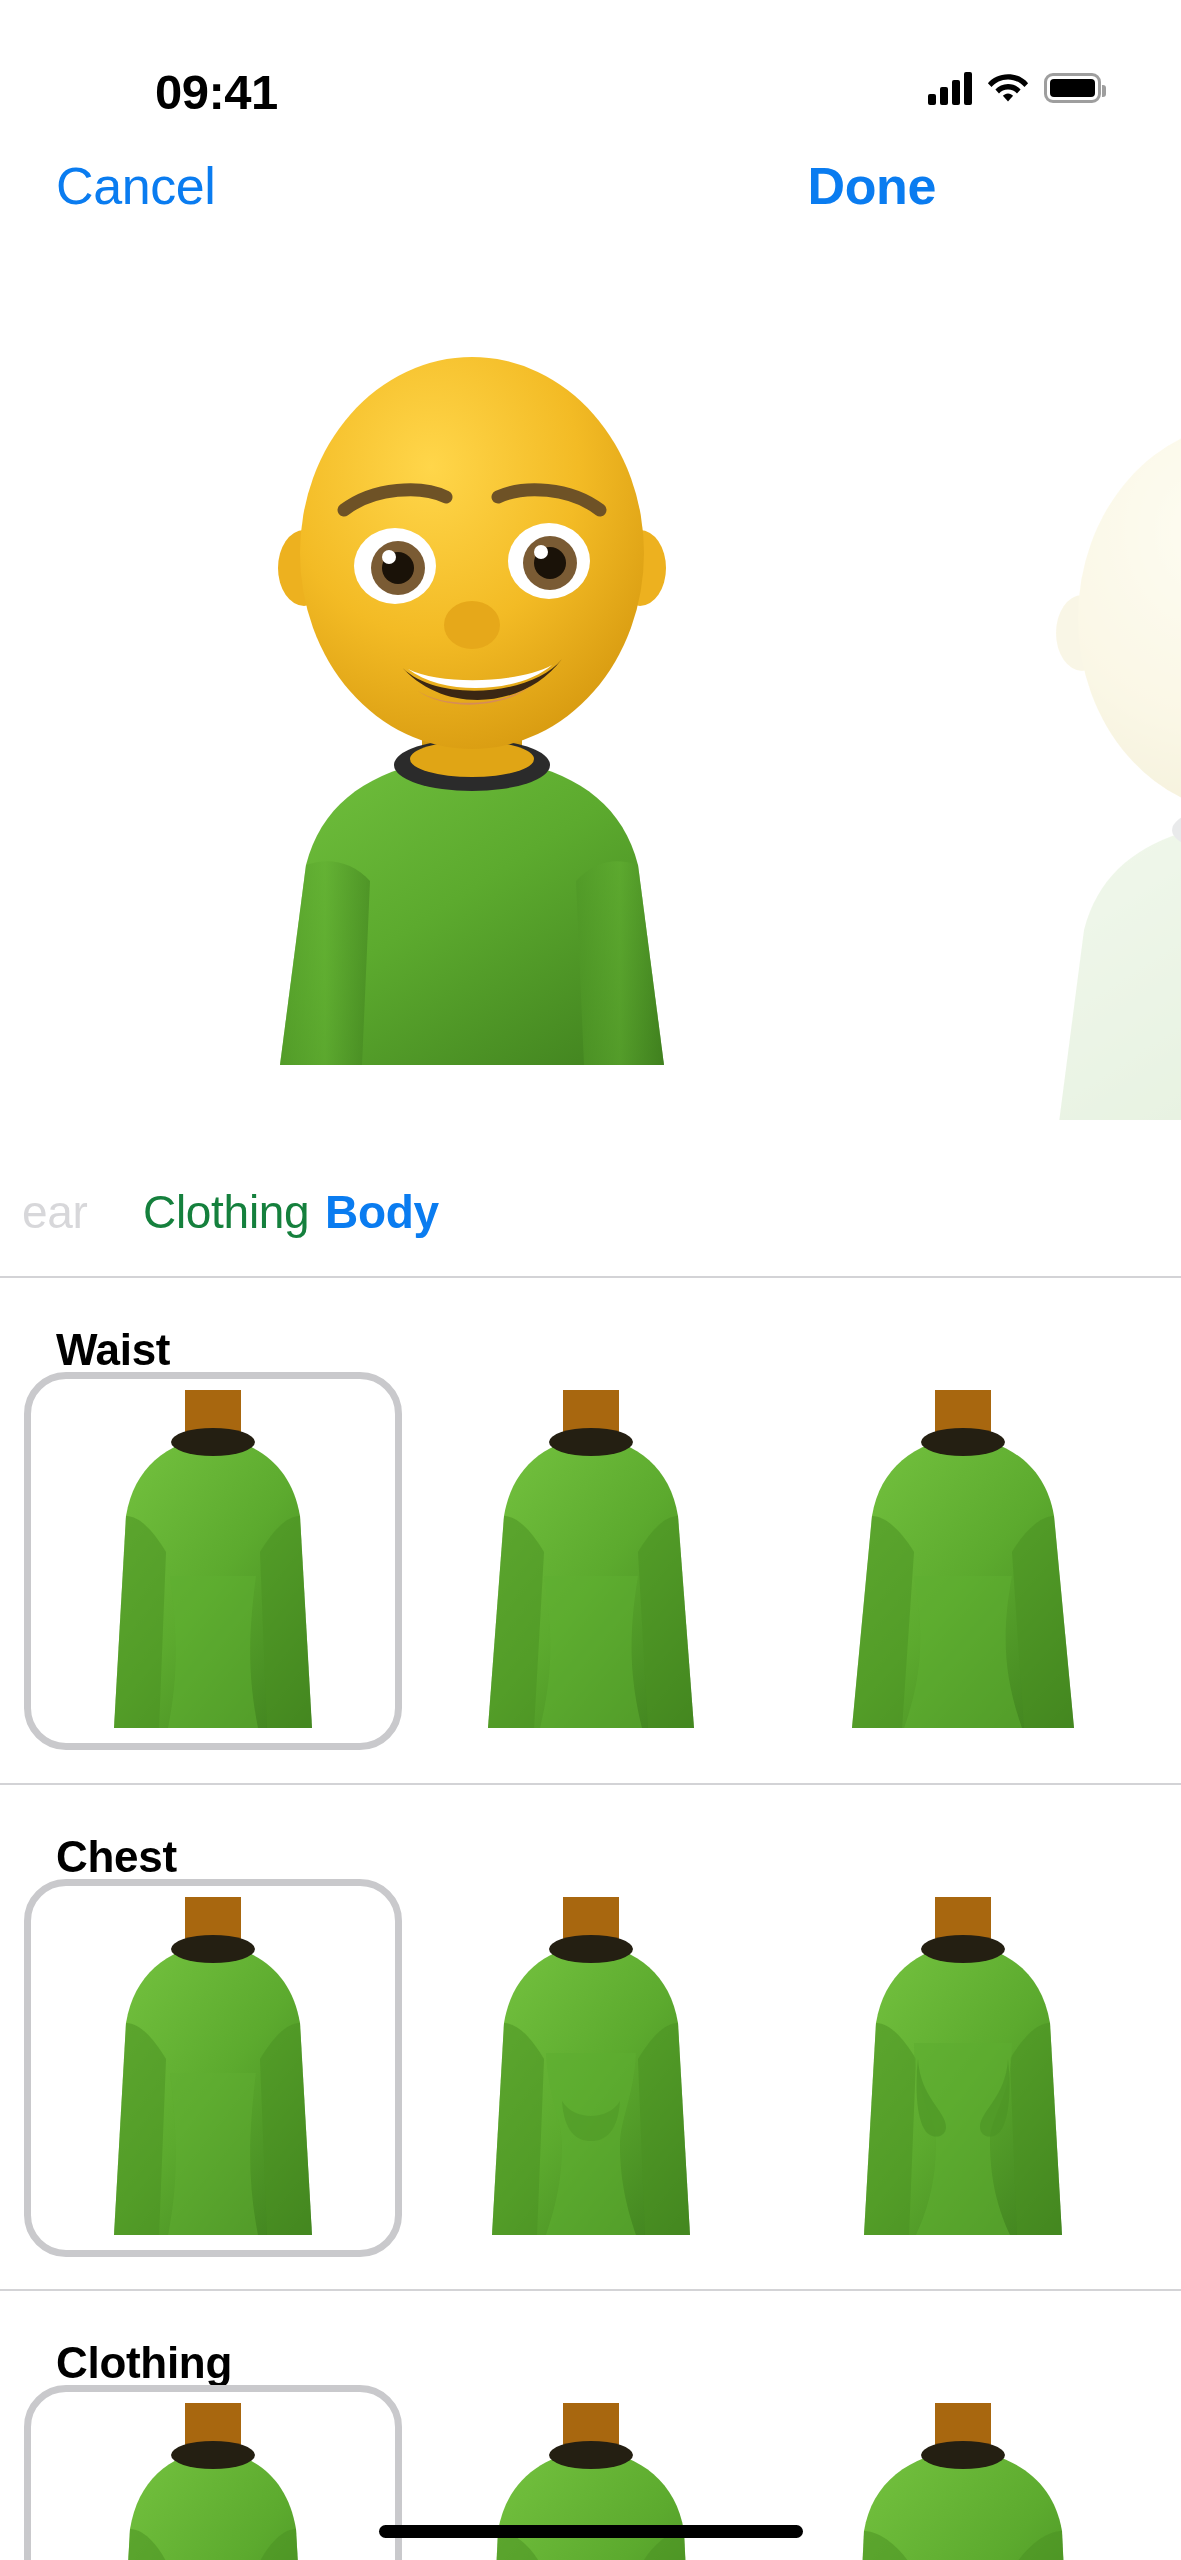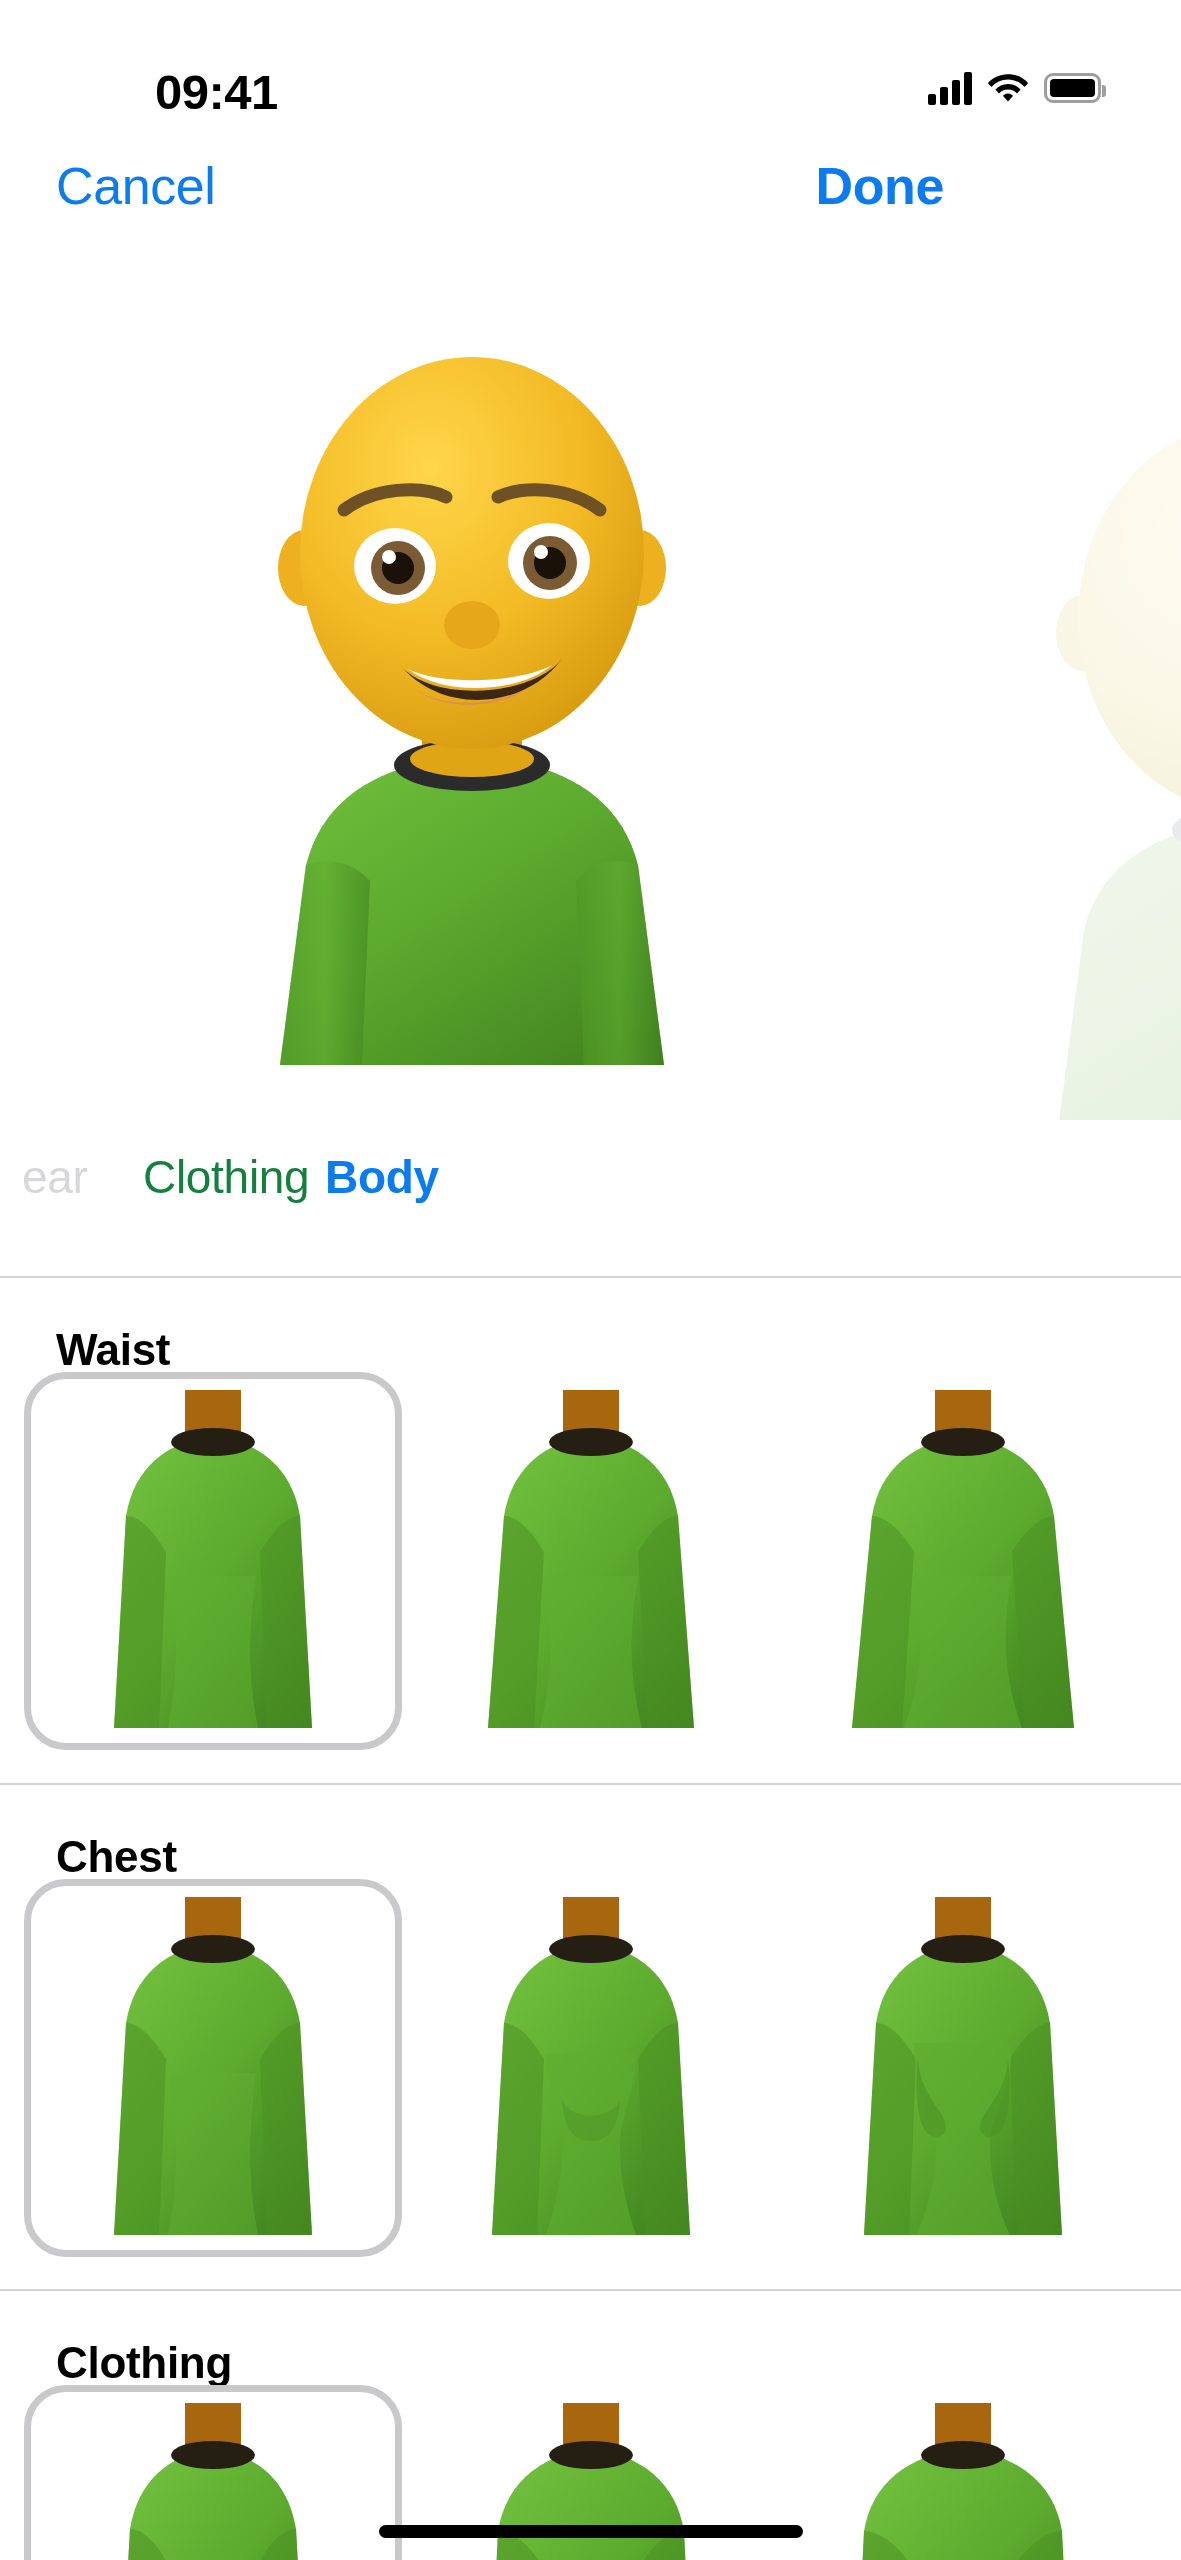--- a/index.html
+++ b/index.html
@@ -44,37 +44,37 @@
   .batt > span{ display:block; height:100%; width:100%; background:#000; border-radius:4px; }
 
   
   #navbar{ position:absolute; left:0; top:160px; width:996px; height:90px; }
   #cancel-btn{
     position:absolute; left:56px; top:0;
     font-size:52px; color:#0a7cf0; font-weight:400; line-height:1;
     letter-spacing:-0.4px;
   }
   #done-btn{
-    position:absolute; right:52px; top:0;
+    position:absolute; right:60px; top:0;
     font-size:52px; color:#0a7cf0; font-weight:700; line-height:1;
     letter-spacing:-0.4px;
   }
 
   
   #preview{
     position:absolute; left:0; top:280px; width:1181px; height:840px;
     overflow:hidden;
   }
   .memoji{ position:absolute; }
   #memoji-main{ left:232px; top:45px; width:480px; height:740px; }
   #memoji-next{ left:1010px; top:110px; width:480px; height:740px; opacity:.30; }
 
   
   #tabbar{
-    position:absolute; left:0; top:1120px; width:1181px; height:120px;
+    position:absolute; left:0; top:1155px; width:1181px; height:120px;
   }
   .tab{
     position:absolute; top:34px;
     font-size:46px; line-height:1; letter-spacing:-0.3px; white-space:nowrap;
   }
   #tab-0{ left:22px; color:#b8b8bc; font-weight:400; opacity:.55; }
   #tab-1{ left:143px; color:#15803d; font-weight:400; }
   #tab-2{ left:325px; color:#0a7cf0; font-weight:700; }
   .hairline{
     position:absolute; left:0; width:1181px; height:2px;

